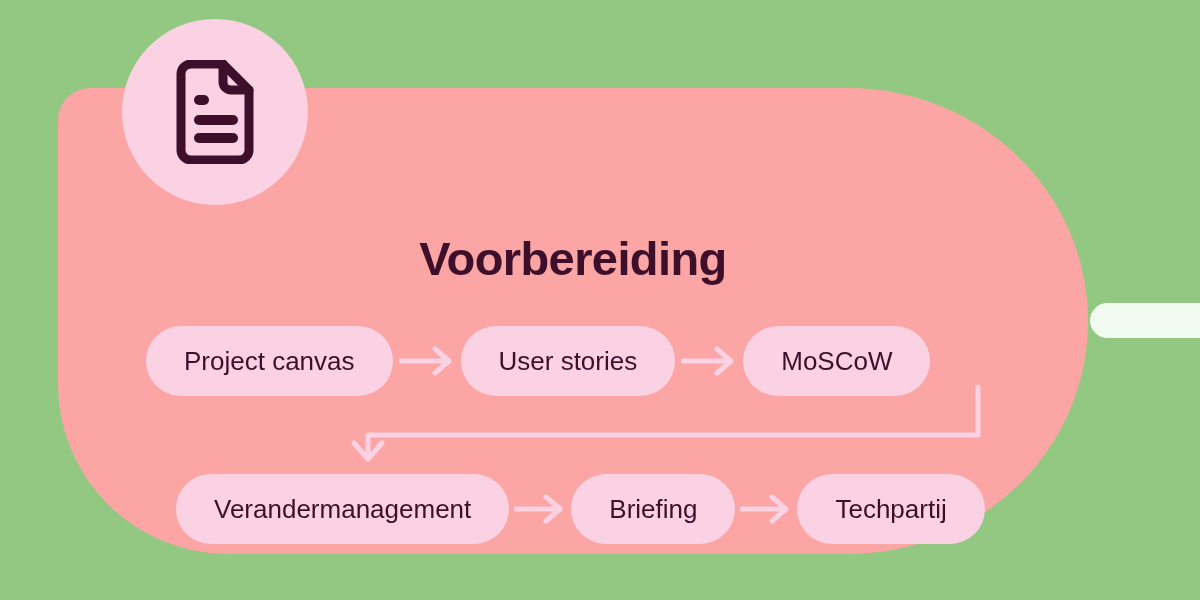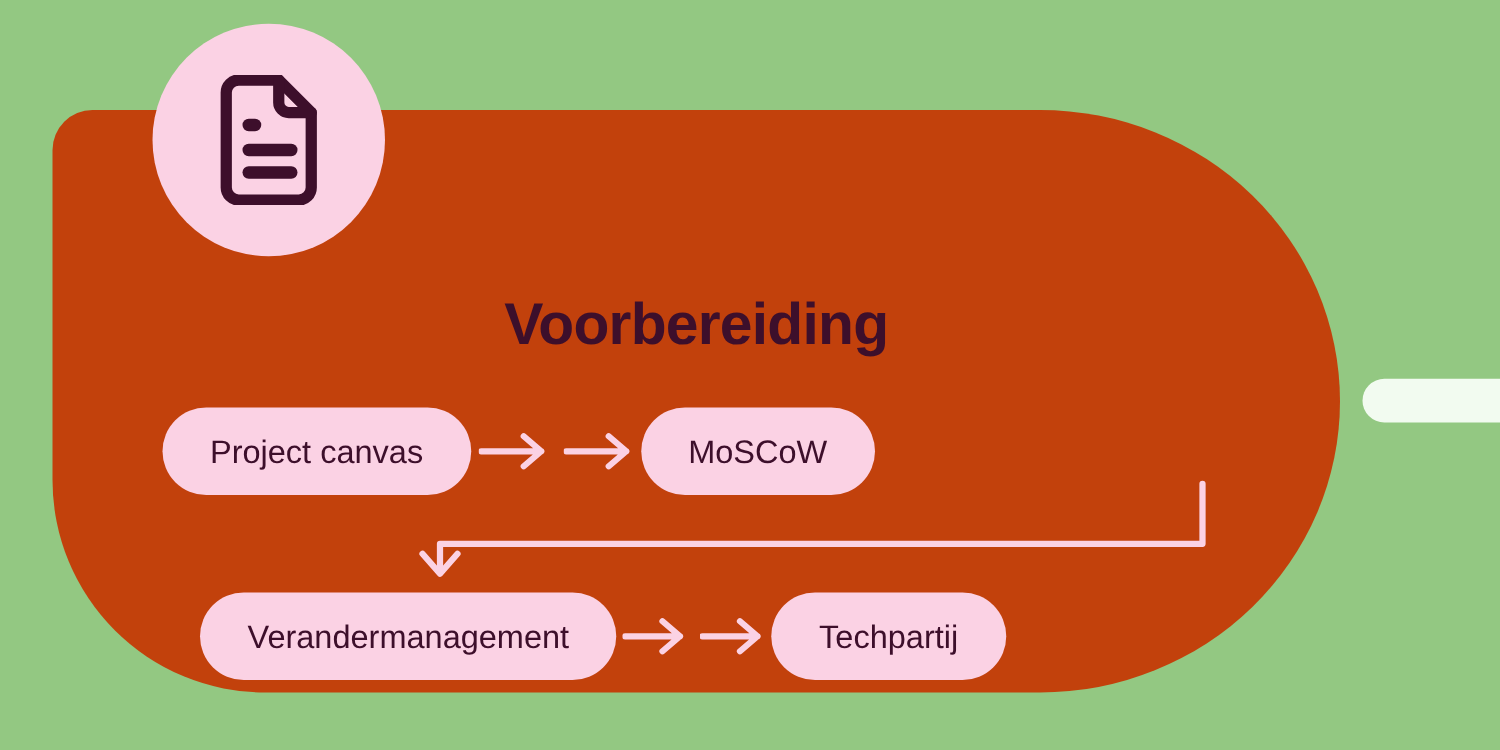--- a/index.html
+++ b/index.html
@@ -29,25 +29,25 @@
     top: 303px;
     width: 130px;
     height: 35px;
     background: #f2fbf0;
     border-radius: 18px;
   }
 
   
   .card {
     position: absolute;
-    left: 42px;
+    left: 58px;
     top: 88px;
     width: 1030px;
     height: 466px;
-    background: #c2410c;
+    background: #fca5a5;
     border-top-left-radius: 32px;
     border-bottom-left-radius: 170px;
     border-top-right-radius: 240px 233px;
     border-bottom-right-radius: 240px 233px;
   }
 
   
   .badge {
     position: absolute;
     left: 122px;
@@ -136,20 +136,21 @@
     <div class="row row-1">
 
       <div class="pill">Project canvas</div>
 
       <div class="arrow">
         <svg width="56" height="30" viewBox="0 0 56 30">
           <path d="M2 15 H50 M36 3 L50 15 L36 27" fill="none" stroke="#fbd2e4" stroke-width="5" stroke-linecap="round" stroke-linejoin="round"></path>
         </svg>
       </div>
 
+      <div class="pill">User stories</div>
 
       <div class="arrow">
         <svg width="56" height="30" viewBox="0 0 56 30">
           <path d="M2 15 H50 M36 3 L50 15 L36 27" fill="none" stroke="#fbd2e4" stroke-width="5" stroke-linecap="round" stroke-linejoin="round"></path>
         </svg>
       </div>
 
       <div class="pill">MoSCoW</div>
     </div>
 
@@ -163,20 +164,21 @@
     <div class="row row-2">
 
       <div class="pill">Verandermanagement</div>
 
       <div class="arrow">
         <svg width="52" height="30" viewBox="0 0 52 30">
           <path d="M2 15 H46 M32 3 L46 15 L32 27" fill="none" stroke="#fbd2e4" stroke-width="5" stroke-linecap="round" stroke-linejoin="round"></path>
         </svg>
       </div>
 
+      <div class="pill">Briefing</div>
 
       <div class="arrow">
         <svg width="52" height="30" viewBox="0 0 52 30">
           <path d="M2 15 H46 M32 3 L46 15 L32 27" fill="none" stroke="#fbd2e4" stroke-width="5" stroke-linecap="round" stroke-linejoin="round"></path>
         </svg>
       </div>
 
       <div class="pill">Techpartij</div>
     </div>
 

